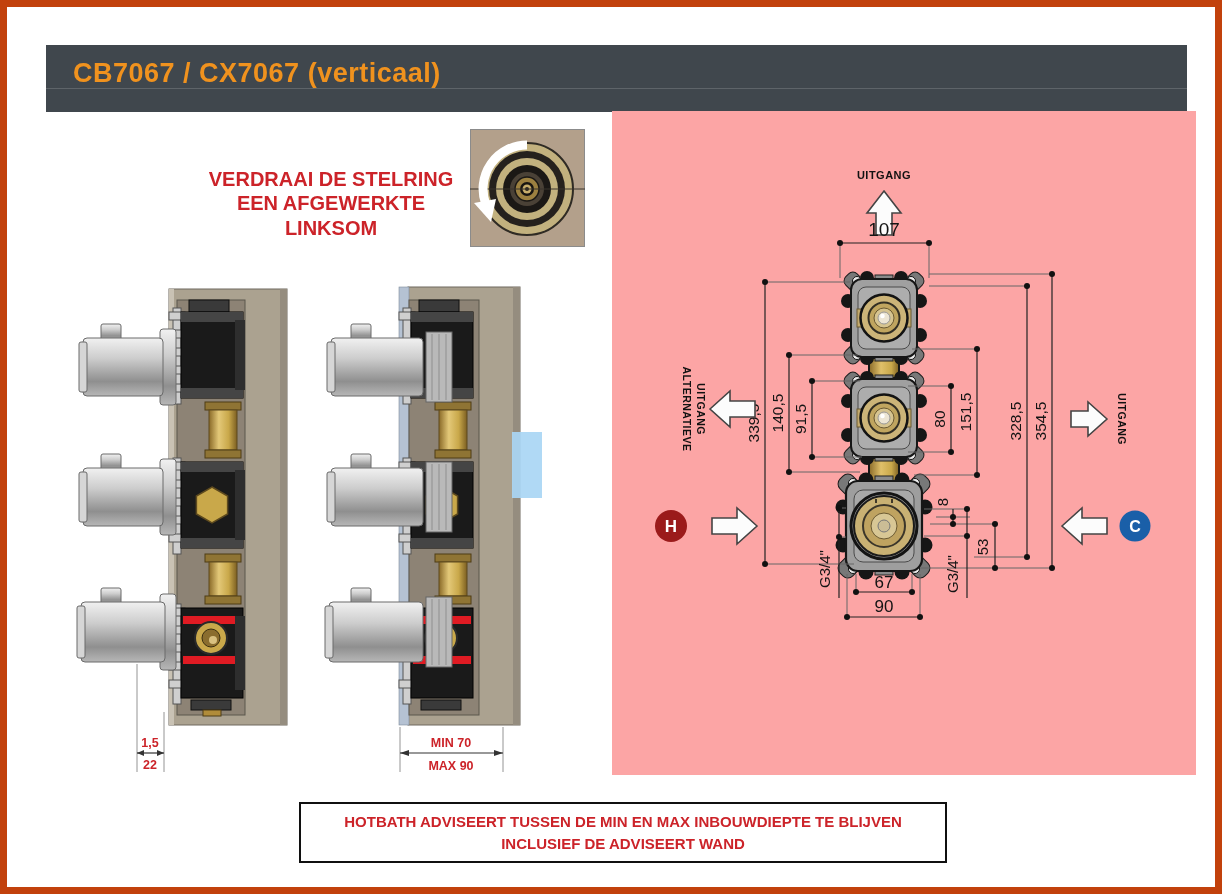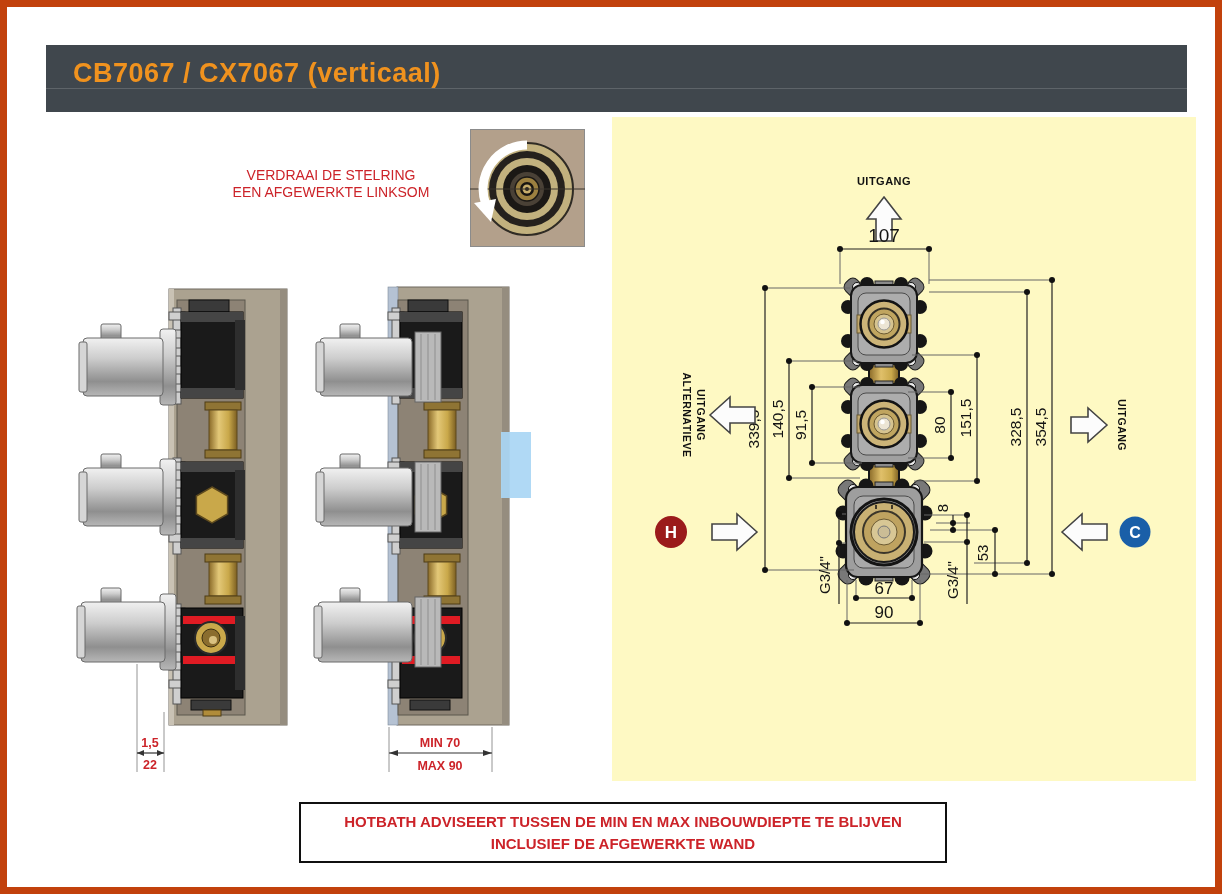--- a/index.html
+++ b/index.html
@@ -2,25 +2,25 @@
 <html><head>
 <meta charset="utf-8">
 <style>
   html,body{margin:0;padding:0;background:#fff;}
   #page{position:relative;width:1222px;height:894px;background:#ffffff;border:7px solid #c2410c;
         box-sizing:border-box;overflow:hidden;font-family:"Liberation Sans",sans-serif;}
   .header-bar{position:absolute;left:39px;top:38px;width:1141px;height:67px;background:#40474d;}
   .header-divider{position:absolute;left:0;top:43px;width:100%;height:1px;background:rgba(255,255,255,.16);}
   .page-title{position:absolute;left:27px;top:13px;font-size:27px;font-weight:bold;color:#f0921e;letter-spacing:.5px;}
   .instruction{position:absolute;left:193px;top:160px;width:262px;text-align:center;
-               color:#cc2329;font-weight:normal;font-size:14px;line-height:1.22;}
+               color:#cc2329;font-weight:bold;font-size:20px;line-height:1.22;}
   .ring-wrap{position:absolute;left:463px;top:122px;}
   .left-view-a{position:absolute;left:52px;top:265px;}
-  .left-view-b{position:absolute;left:305px;top:265px;}
-  .right-panel{position:absolute;left:605px;top:110px;width:584px;height:664px;background:#fef9c3;}
+  .left-view-b{position:absolute;left:316px;top:265px;}
+  .right-panel{position:absolute;left:605px;top:104px;width:584px;height:664px;background:#fca5a5;}
   .warning-box{position:absolute;left:292px;top:795px;width:644px;height:57px;border:2.5px solid #101010;
                background:#fff;display:flex;flex-direction:column;justify-content:center;align-items:center;
                color:#cc2329;font-weight:bold;font-size:15px;line-height:1.45;text-align:right;}
   svg text{font-family:"Liberation Sans",sans-serif;}
 </style>
 </head>
 <body>
 
 <div id="page">
 
@@ -465,16 +465,16 @@
     <path d="M450,415 L470,397 L470,407 L495,407 L495,423 L470,423 L470,433 Z" fill="#fcfcfc" stroke="#444" stroke-width="1.6"></path>
     <g>
       <circle cx="523" cy="415" r="15.5" fill="#1a5fa8"></circle>
       <text x="523" y="421" text-anchor="middle" font-size="16" font-weight="bold" fill="#fff">C</text>
     </g>
   </svg>
   </div>
 
   <div class="warning-box">
     <div>HOTBATH ADVISEERT TUSSEN DE MIN EN MAX INBOUWDIEPTE TE BLIJVEN</div>
-    <div>INCLUSIEF DE AFGEWERKTE WAND</div>
+    <div>INCLUSIEF DE ADVISEERT WAND</div>
   </div>
 
 </div>
 
 </body></html>

